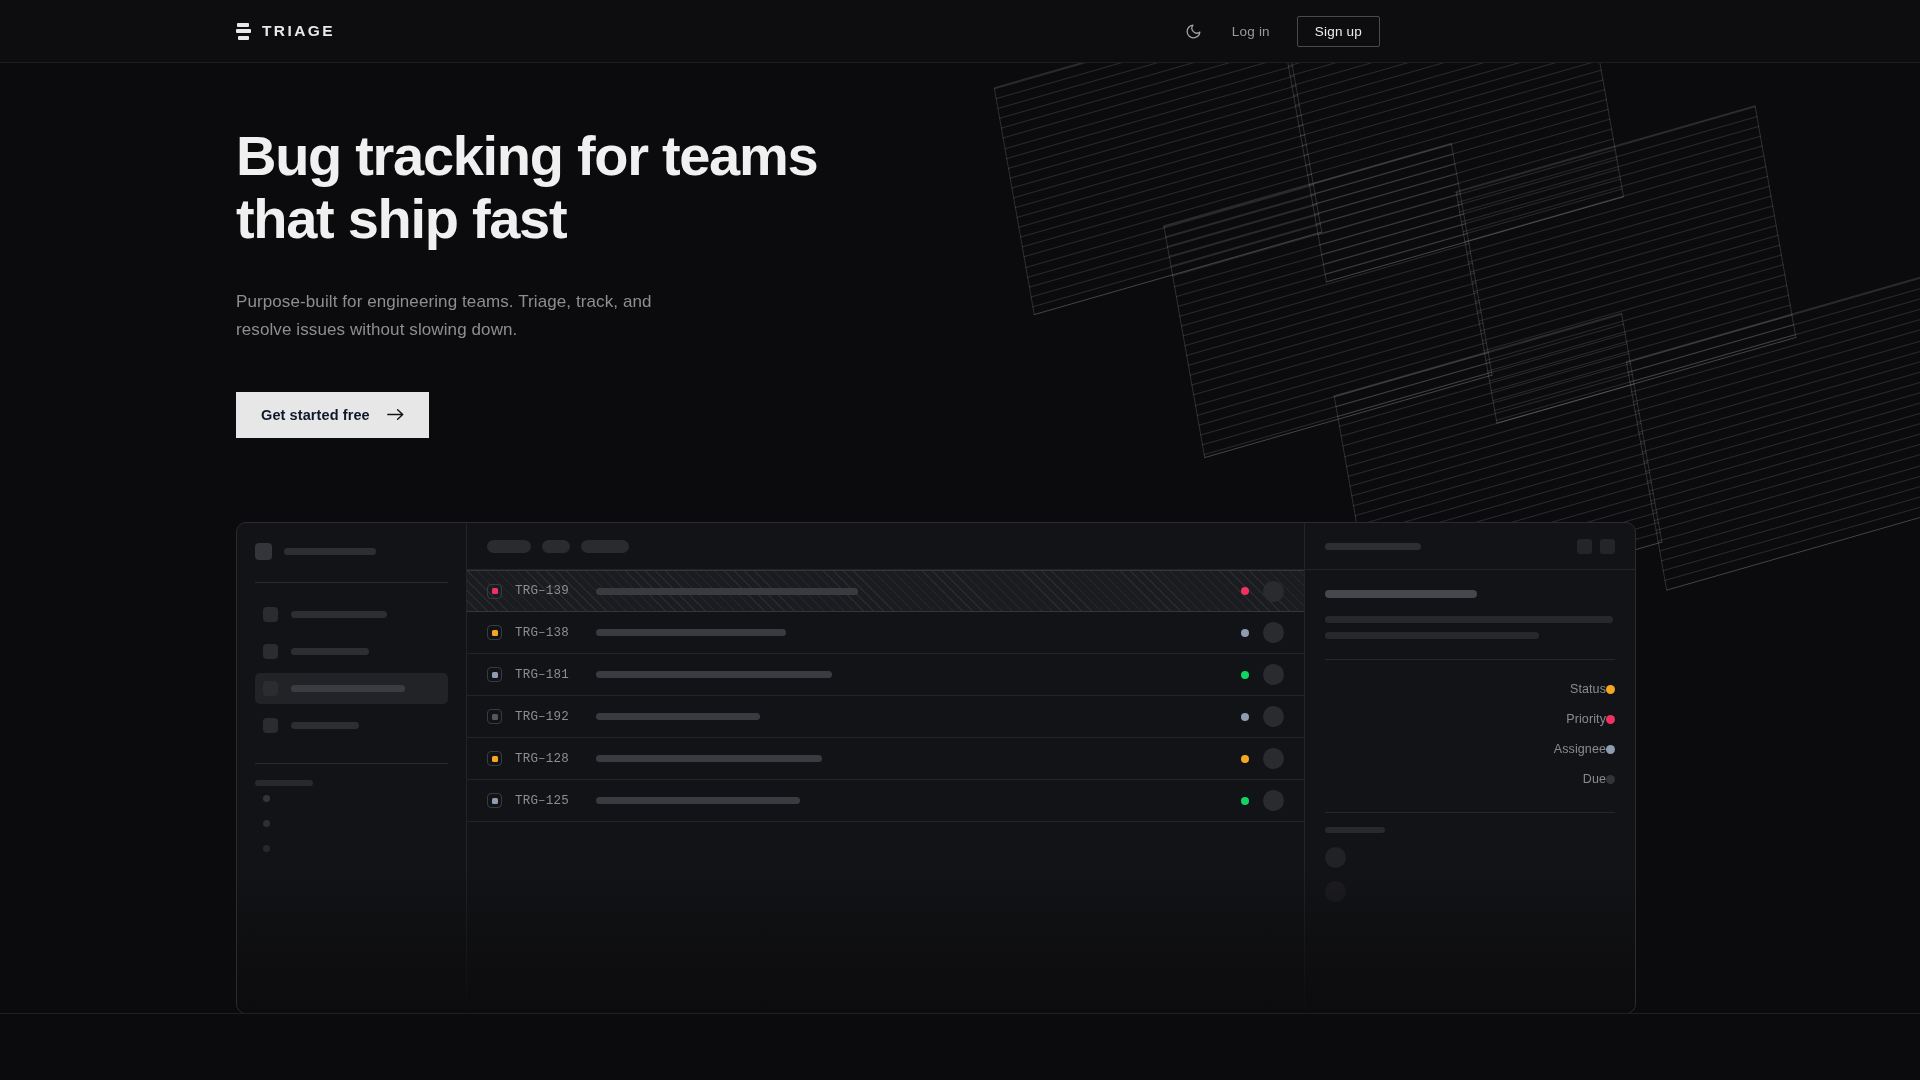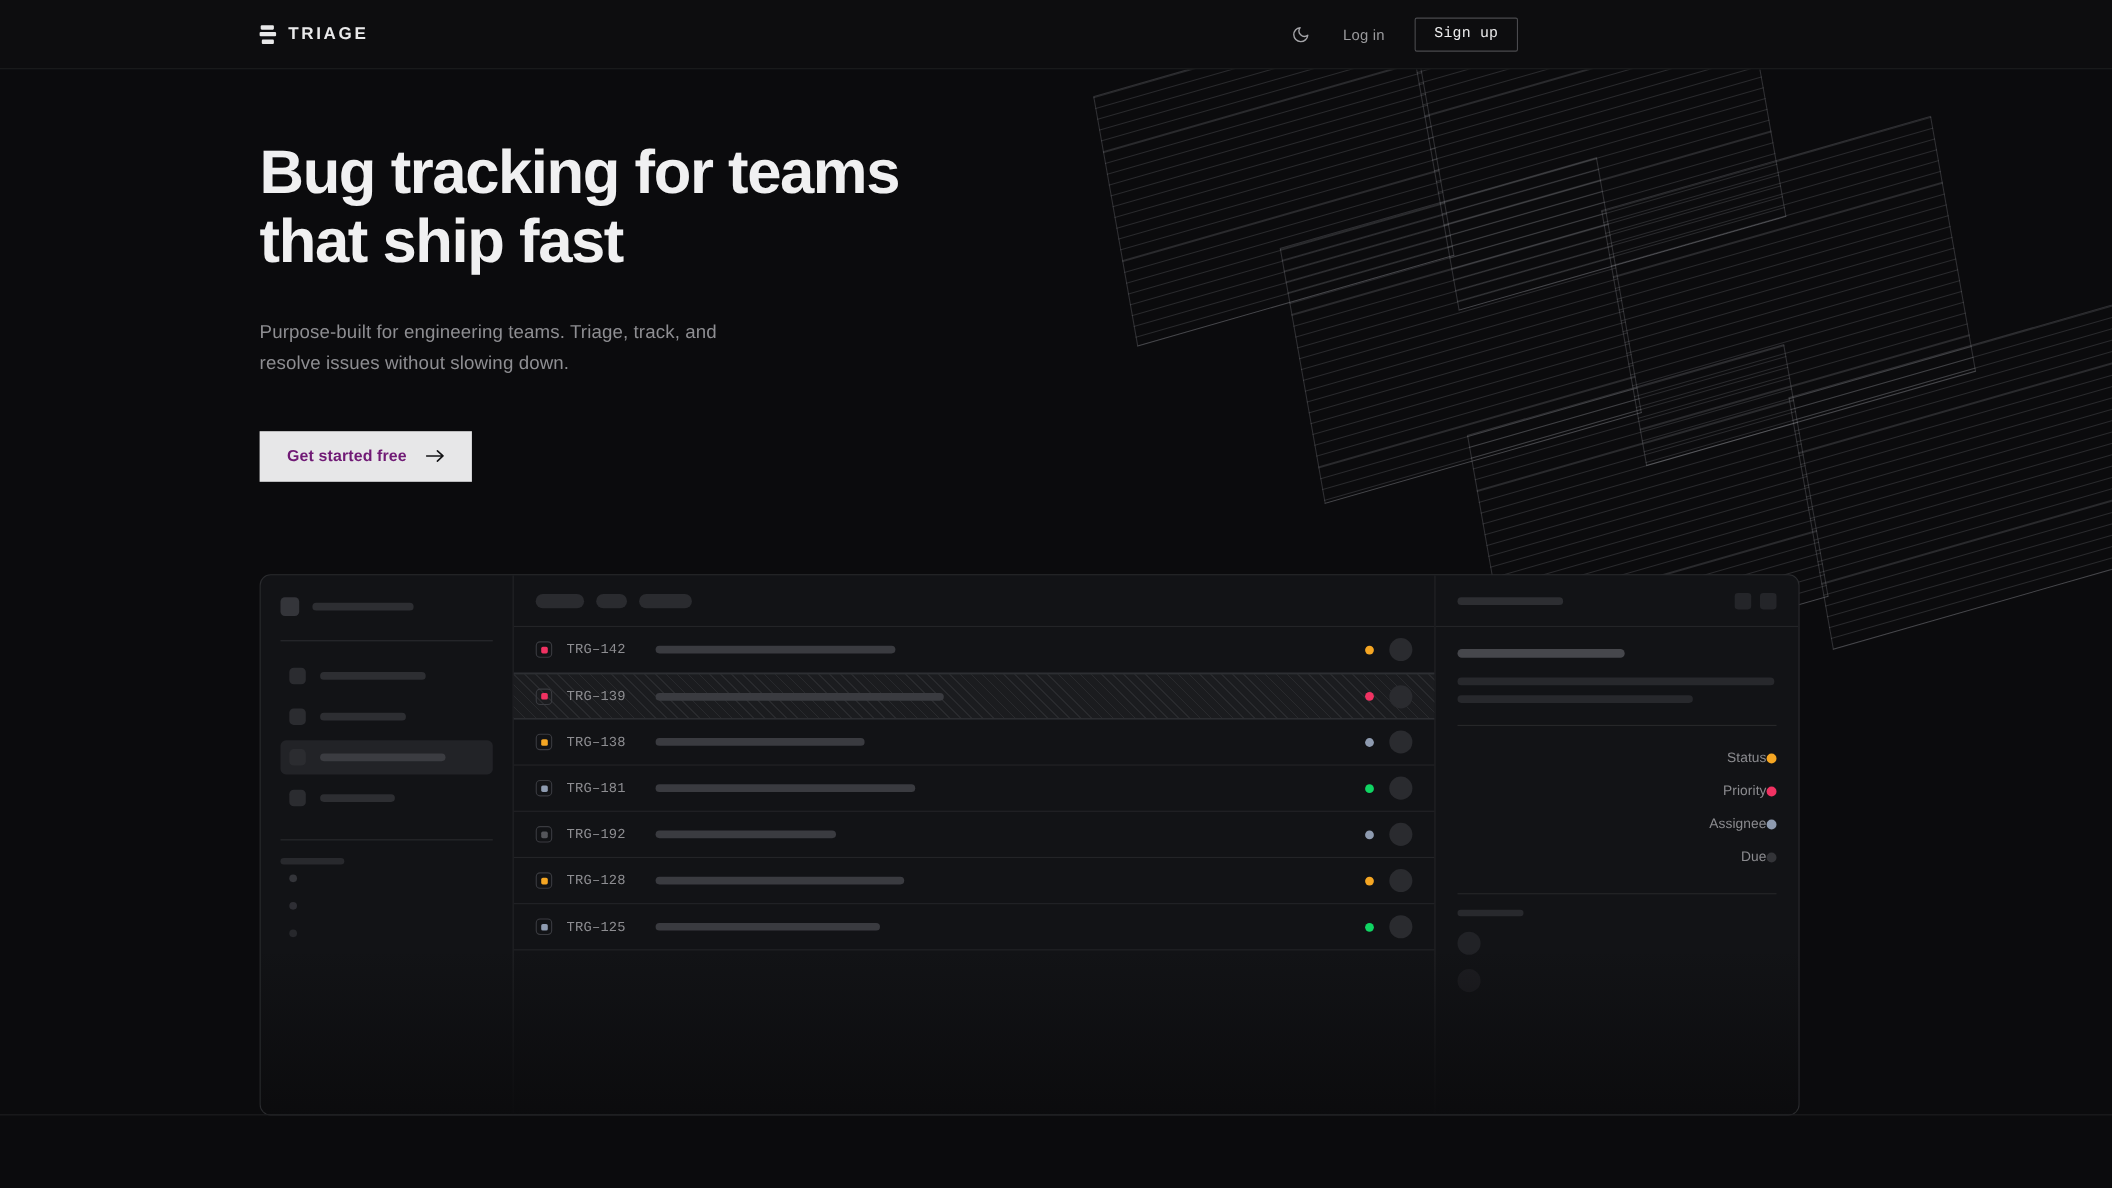--- a/index.html
+++ b/index.html
@@ -31,21 +31,20 @@
     color:#e9e9ea; font-size:15.5px; font-weight:700; letter-spacing:2.4px;
   }
   .nav-right { display:flex; align-items:center; gap:27px; }
   .icon-btn { width:22px; height:22px; display:flex; align-items:center; justify-content:center; cursor:pointer; }
   .icon-btn svg { display:block; }
   .nav-link { color:#9a9a9d; font-size:13.5px; letter-spacing:.2px; cursor:pointer; }
   .signup-btn {
     border:1px solid #4a4a4e; color:#ececed; font-size:13.5px;
     padding:7px 17px; background:transparent; cursor:pointer; letter-spacing:.2px;
     border-radius:2px;
-    font-family:Liberation Mono, monospace;
   }
 
   
   .decor { position:absolute; top:63px; left:0; width:1920px; height:560px; overflow:hidden; pointer-events:none; z-index:1; }
   .slab {
     position:absolute;
     background-image:repeating-linear-gradient(
       180deg, rgba(150,152,158,.22) 0px, rgba(150,152,158,.22) 1px, rgba(0,0,0,0) 1px, rgba(0,0,0,0) 10px);
     border:1px solid rgba(150,152,158,.26);
   }
@@ -61,21 +60,21 @@
   .hero h1 {
     color:#f0f0f1; font-size:56px; line-height:1.12; font-weight:700;
     letter-spacing:-1.3px; max-width:760px;
   }
   .hero p {
     margin-top:38px; color:#8e8e92; font-size:17px; line-height:1.62;
     max-width:470px; letter-spacing:.1px;
   }
   .cta {
     margin-top:48px; display:inline-flex; align-items:center; gap:17px;
-    background:#e7e7e8; color:#701a75; font-size:14.5px; font-weight:700;
+    background:#e7e7e8; color:#0f172a; font-size:14.5px; font-weight:700;
     padding:15px 25px; border:none; cursor:pointer; letter-spacing:.1px;
   }
   .cta svg { display:block; }
 
   
   .mock {
     position:absolute; left:236px; top:522px; width:1400px; height:492px;
     background:#121316; border:1px solid #2a2b2e; border-radius:10px;
     display:flex; overflow:hidden; z-index:6;
   }
@@ -240,31 +239,20 @@
       </div>
     </div>
 
     <div class="m-main">
       <div class="m-toolbar" id="mock-toolbar">
           <span class="chip" style="width: 44px;"></span>
           <span class="chip" style="width: 28px;"></span>
           <span class="chip" style="width: 48px;"></span>
         </div>
       <div class="rows" id="mock-rows">
-          <div class="row">
-            <span class="pri-box">
-              <i style="background:#f03262"></i>
-            </span>
-            <span class="row-id">TRG–142</span>
-            <span class="row-title" style="width:218px"></span>
-            <span class="row-right">
-              <span class="st-dot" style="background:#f5a623"></span>
-              <span class="avatar"></span>
-            </span>
-          </div>
           <div class="row sel">
             <span class="pri-box">
               <i style="background:#f03262"></i>
             </span>
             <span class="row-id">TRG–139</span>
             <span class="row-title" style="width:262px"></span>
             <span class="row-right">
               <span class="st-dot" style="background:#f03262"></span>
               <span class="avatar"></span>
             </span>

